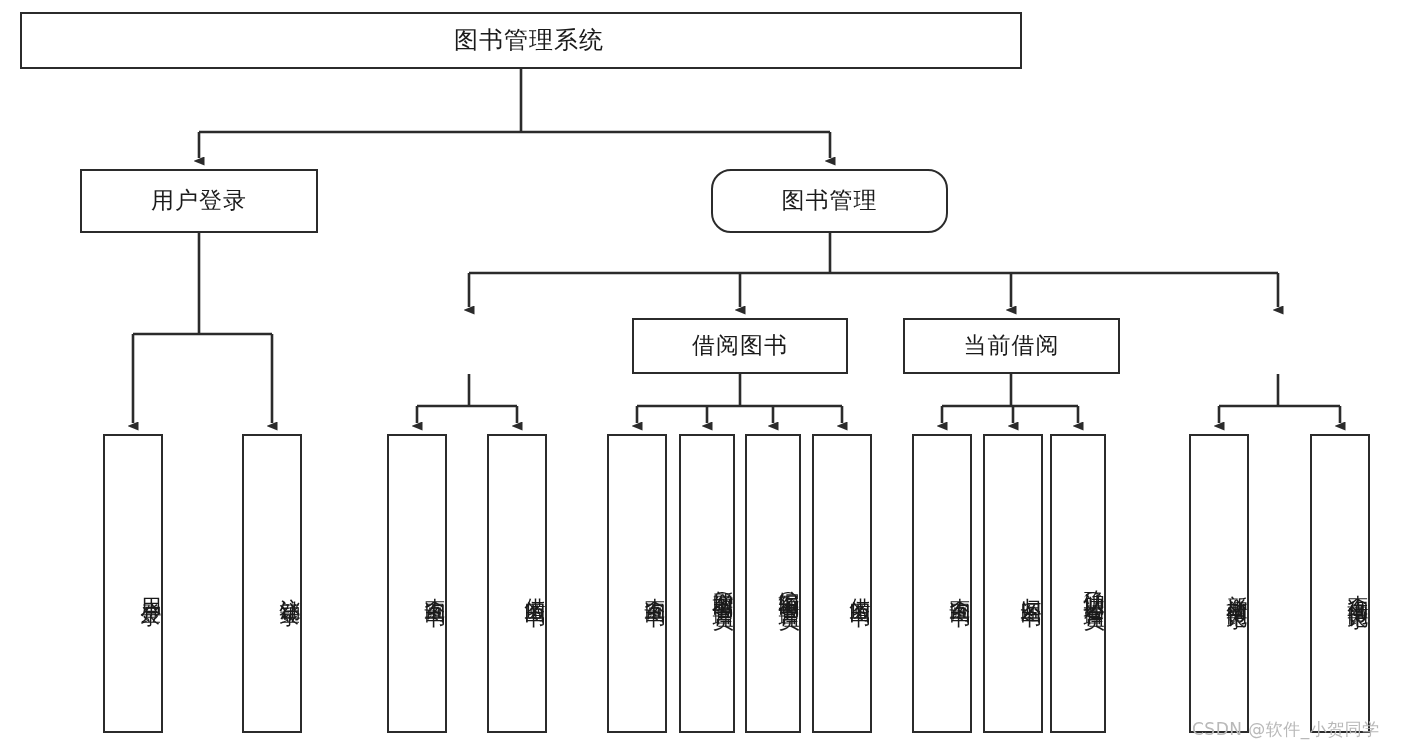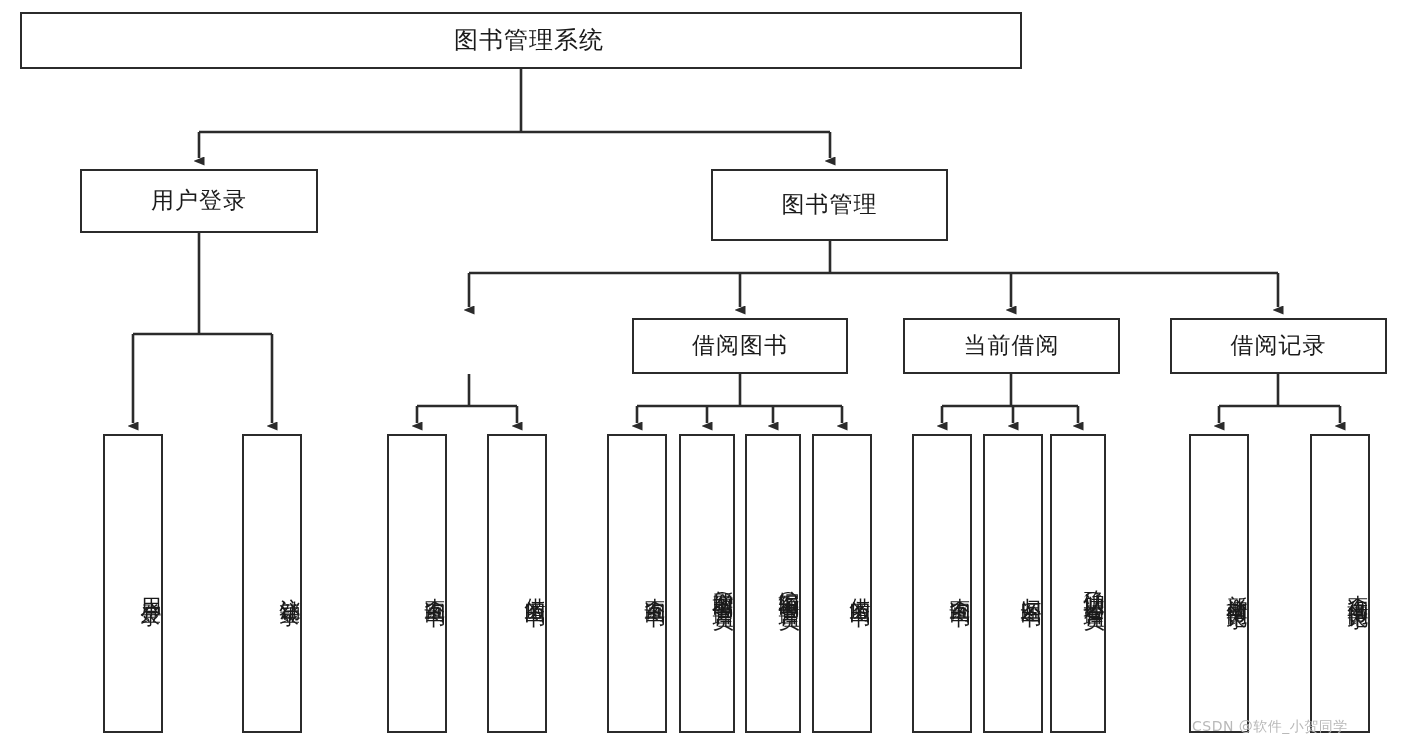--- a/index.html
+++ b/index.html
@@ -48,21 +48,21 @@
     font-size: 21px;
     letter-spacing: 3px;
     line-height: 1;
     align-items: flex-start;
     justify-content: center;
     padding-top: 6px;
     white-space: nowrap;
   }
   .watermark {
     position: absolute;
-    font-size: 14px;
+    font-size: 17px;
     color: #b9b9b9;
     letter-spacing: 0.5px;
     white-space: nowrap;
     pointer-events: none;
     text-align: right;
   }
 </style>
 </head>
 <body>
 
@@ -115,25 +115,24 @@
       <path d="M1278,374 L1278,406"></path>
       <path d="M1219,406 L1340,406"></path>
       <path d="M1219,406 L1219,423" marker-end="url(#arrow)"></path>
       <path d="M1340,406 L1340,423" marker-end="url(#arrow)"></path>
     </g>
   </svg>
 
   <div class="node node-h node-title" style="left: 20px; top: 12px; width: 1002px; height: 57px;">图书管理系统</div>
 
   <div class="node node-h" style="left: 80px; top: 169px; width: 238px; height: 64px;">用户登录</div>
-  <div class="node node-h" style="left: 711px; top: 169px; width: 237px; height: 72px;">图书管理</div>
+  <div class="node node-h" style="left: 711px; top: 169px; width: 237px; height: 64px; border-radius: 20px;">图书管理</div>
 
   <div class="node node-h" style="left: 632px; top: 318px; width: 216px; height: 56px;">借阅图书</div>
   <div class="node node-h" style="left: 903px; top: 318px; width: 217px; height: 56px; text-align: center;">当前借阅</div>
-  <div class="node node-h" style="left: 1170px; top: 318px; width: 217px; height: 56px;">借阅记录</div>
 
   <div class="node node-v" style="left: 103px; top: 434px; width: 60px; height: 299px;">用户登录</div>
   <div class="node node-v" style="left: 242px; top: 434px; width: 60px; height: 299px;">注销登录</div>
   <div class="node node-v" style="left: 387px; top: 434px; width: 60px; height: 299px;">查询图书</div>
   <div class="node node-v" style="left: 487px; top: 434px; width: 60px; height: 299px;">借阅图书</div>
   <div class="node node-v" style="left: 607px; top: 434px; width: 60px; height: 299px;">查询图书</div>
   <div class="node node-v" style="left: 679px; top: 434px; width: 56px; height: 299px;">新增图书（管理员）</div>
   <div class="node node-v" style="left: 745px; top: 434px; width: 56px; height: 299px;">编辑图书（管理员）</div>
   <div class="node node-v" style="left: 812px; top: 434px; width: 60px; height: 299px;">借阅图书</div>
   <div class="node node-v" style="left: 912px; top: 434px; width: 60px; height: 299px;">查询图书</div>

